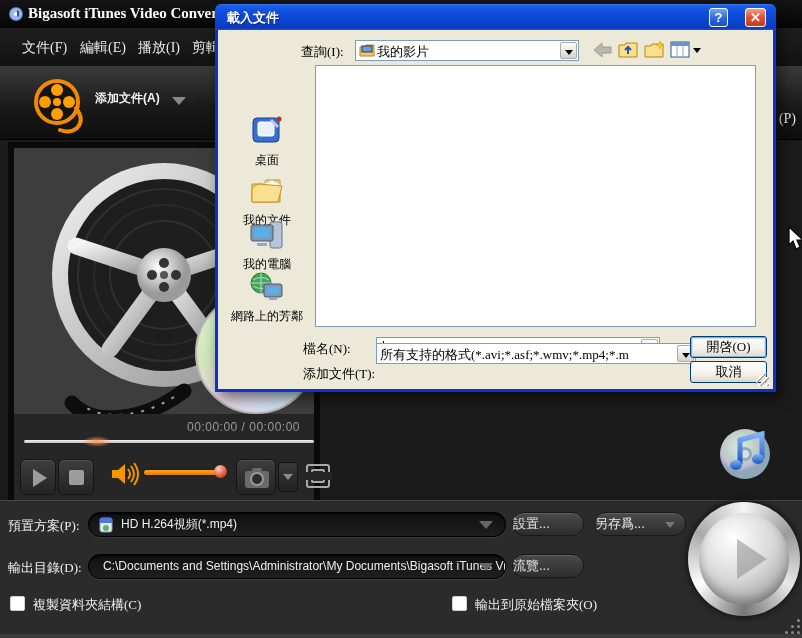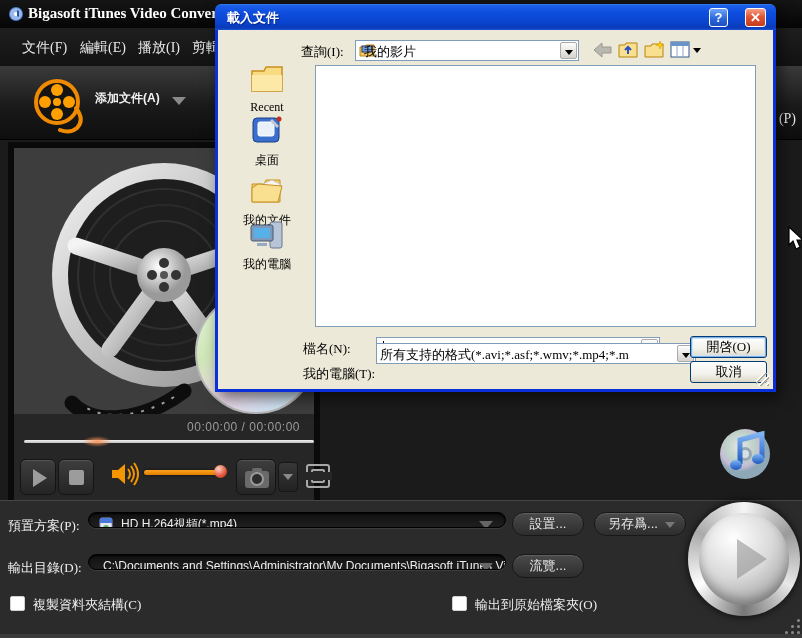--- a/index.html
+++ b/index.html
@@ -47,26 +47,26 @@
   #fullscreen-btn{left:292px;top:50px;width:24px;height:24px;border:2px solid #a8a8a8;border-radius:3px;
                   background:transparent;}
   #fullscreen-btn:before{content:"";position:absolute;left:3px;top:3px;right:3px;bottom:3px;
                          border:2px solid #a8a8a8;border-radius:2px;background:#262626;}
   #fullscreen-btn:after{content:"";position:absolute;left:-4px;top:6px;right:-4px;height:8px;background:#262626;}
 
   
   #bottompanel{left:0;top:500px;width:802px;height:138px;background:#2b2b2b;
                border-top:1px solid #454545;border-bottom:4px solid #3a3a3a;}
   .row-label{position:absolute;color:#f0f0f0;font-size:13px;font-family:"Liberation Serif",serif;white-space:nowrap;}
-  .combo-pill{position:absolute;height:16px;border-radius:12px;background:linear-gradient(#101010,#1f1f1f);
+  .combo-pill{position:absolute;height:25px;border-radius:12px;background:linear-gradient(#101010,#1f1f1f);
               border:1px solid #000;box-shadow:inset 0 1px 2px #000, 0 1px 0 #3c3c3c;color:#eee;
               font-size:12px;line-height:22px;overflow:hidden;white-space:nowrap;}
   .pill-btn{position:absolute;height:24px;border-radius:12px;background:linear-gradient(#4a4a4a,#2d2d2d);
             border:1px solid #181818;box-shadow:inset 0 1px 0 #606060;color:#e6e6e6;font-size:13px;
-            text-align:center;line-height:22px;white-space:nowrap;}
+            text-align:left;line-height:22px;white-space:nowrap;}
   .checkbox{position:absolute;width:15px;height:15px;background:#fff;border:1px solid #d0d0d0;border-radius:2px;}
   .chk-label{position:absolute;color:#eee;font-size:13px;font-family:"Liberation Serif",serif;white-space:nowrap;}
 
   
   #convert-btn{left:688px;top:502px;width:112px;height:114px;border-radius:50%;
                background:conic-gradient(#f5f5f5,#9a9a9a,#e8e8e8,#777,#fff,#aaa,#f5f5f5);
                box-shadow:0 0 8px rgba(0,0,0,.8);}
   #convert-inner{position:absolute;left:11px;top:11px;width:90px;height:92px;border-radius:50%;
                  background:radial-gradient(circle at 38% 28%,#ffffff,#d9d9d9 45%,#9e9e9e 85%,#8a8a8a);
                  box-shadow:inset 0 -6px 10px rgba(0,0,0,.25);}
@@ -298,21 +298,21 @@
       <div class="dlg-sysbtn" id="dlg-close">✕</div>
     </div>
     <div class="abs" id="dlg-body">
 
       <div class="dlg-text" style="left:83px;top:13px">查詢(I):</div>
       <div class="xp-combo" style="left:137px;top:10px;width:224px">
         <svg style="position:absolute;left:3px;top:2px" width="16" height="15" viewBox="0 0 16 15">
           <path d="M1 4 h5 l1-2 h8 v11 H1z" fill="#f5c96a" stroke="#b8860b" stroke-width="1"></path>
           <rect x="3" y="3" width="10" height="6" fill="#6aa0e0" stroke="#335"></rect>
         </svg>
-        <span class="dlg-text" style="left:8px;top:2px">我的影片</span>
+        <span class="dlg-text" style="left:21px;top:2px">我的影片</span>
         <div class="xp-combo-arrow"></div>
       </div>
       <svg class="abs" style="left:374px;top:11px" width="22" height="18" viewBox="0 0 22 18">
         <path d="M10 2 L2 9 l8 7 v-4 h9 V6 h-9z" fill="#b8b8b0" stroke="#9a9a92"></path>
       </svg>
       <svg class="abs" style="left:400px;top:10px" width="20" height="19" viewBox="0 0 20 19">
         <path d="M1 5 h6 l1-2 h11 v14 H1z" fill="#f8e090" stroke="#b8860b"></path>
         <path d="M10 14 V8 M7 10 l3-3 3 3" stroke="#2a52be" stroke-width="2" fill="none"></path>
       </svg>
       <svg class="abs" style="left:426px;top:10px" width="21" height="19" viewBox="0 0 21 19">
@@ -320,27 +320,20 @@
         <path d="M16 1 l1 3 3 1 -3 1 -1 3 -1-3 -3-1 3-1z" fill="#ffd700" stroke="#d09000" stroke-width=".5"></path>
       </svg>
       <svg class="abs" style="left:452px;top:11px" width="20" height="17" viewBox="0 0 20 17">
         <rect x="1" y="1" width="18" height="15" fill="#fff" stroke="#335a8c"></rect>
         <rect x="1" y="1" width="18" height="4" fill="#6a93c8"></rect>
         <line x1="7" y1="5" x2="7" y2="16" stroke="#90a8c8"></line>
           <line x1="13" y1="5" x2="13" y2="16" stroke="#90a8c8"></line>
       </svg>
       <div class="abs tri-down" style="left:475px;top:18px;border-left-width:4px;border-right-width:4px;border-top-width:5px;border-top-color:#000"></div>
 
-      <div class="place" style="top:34px">
-        <svg width="34" height="30" viewBox="0 0 34 30">
-          <path d="M2 7 h12 l2-4 h16 v24 H2z" fill="#f8dc82" stroke="#c89020" stroke-width="1.5"></path>
-          <path d="M2 11 h30 v16 H2z" fill="#fce9a8"></path>
-        </svg>
-        <div class="lbl">Recent</div>
-      </div>
       <div class="place" style="top:86px">
         <svg width="32" height="30" viewBox="0 0 32 30">
           <rect x="2" y="2" width="26" height="24" rx="4" fill="#3a6ecc" stroke="#1a3f8c"></rect>
           <rect x="7" y="6" width="16" height="14" rx="2" fill="#e8f0fa" stroke="#fff"></rect>
           <line x1="20" y1="4" x2="27" y2="11" stroke="#c0c8d8" stroke-width="3"></line>
           <circle cx="28" cy="3" r="2.5" fill="#c03020"></circle>
         </svg>
         <div class="lbl">桌面</div>
       </div>
       <div class="place" style="top:146px">
@@ -353,30 +346,40 @@
       </div>
       <div class="place" style="top:190px">
         <svg width="34" height="30" viewBox="0 0 34 30">
           <rect x="20" y="2" width="12" height="26" rx="2" fill="#b8c4d8" stroke="#68788c"></rect>
           <rect x="1" y="5" width="22" height="16" rx="2" fill="#8098b8" stroke="#4a5a74"></rect>
           <rect x="4" y="8" width="16" height="10" fill="#58b0e8"></rect>
           <rect x="7" y="23" width="10" height="3" fill="#98a8c0"></rect>
         </svg>
         <div class="lbl">我的電腦</div>
       </div>
+      <div class="place" style="top:242px">
+        <svg width="34" height="30" viewBox="0 0 34 30">
+          <circle cx="11" cy="11" r="10" fill="#48a848" stroke="#2c7a2c"></circle>
+          <path d="M3 8 q8-5 16 0 M3 14 q8 5 16 0 M11 1 v20 M1 11 h20" stroke="#a8d8f0" fill="none"></path>
+          <rect x="14" y="12" width="18" height="13" rx="2" fill="#8098b8" stroke="#4a5a74"></rect>
+          <rect x="17" y="15" width="12" height="7" fill="#58b0e8"></rect>
+          <rect x="19" y="26" width="8" height="2" fill="#98a8c0"></rect>
+        </svg>
+        <div class="lbl">網路上的芳鄰</div>
+      </div>
 
       <div class="abs" id="dlg-list"></div>
 
       <div class="dlg-text" style="left:85px;top:310px">檔名(N):</div>
       <div class="xp-combo" style="left:158px;top:307px;width:284px">
         <div class="abs" id="caret"></div>
         <span class="dlg-text" style="left:8px;top:2px"></span>
         <div class="xp-combo-arrow"></div>
       </div>
-      <div class="dlg-text" style="left:85px;top:335px">我的電腦(T):</div>
+      <div class="dlg-text" style="left:85px;top:335px">添加文件(T):</div>
       <div class="xp-combo" style="left:158px;top:313px;width:320px;overflow:hidden">
         <span class="dlg-text" style="left:3px;top:2px;max-width:258px;overflow:hidden;display:inline-block">所有支持的格式(*.avi;*.asf;*.wmv;*.mp4;*.m</span>
         <div class="xp-combo-arrow"></div>
       </div>
 
       <div class="xp-btn default" style="left:472px;top:306px">開啓(O)</div>
       <div class="xp-btn" style="left:472px;top:331px">取消</div>
 
       <div class="abs" id="dlg-grip"></div>
     </div>

